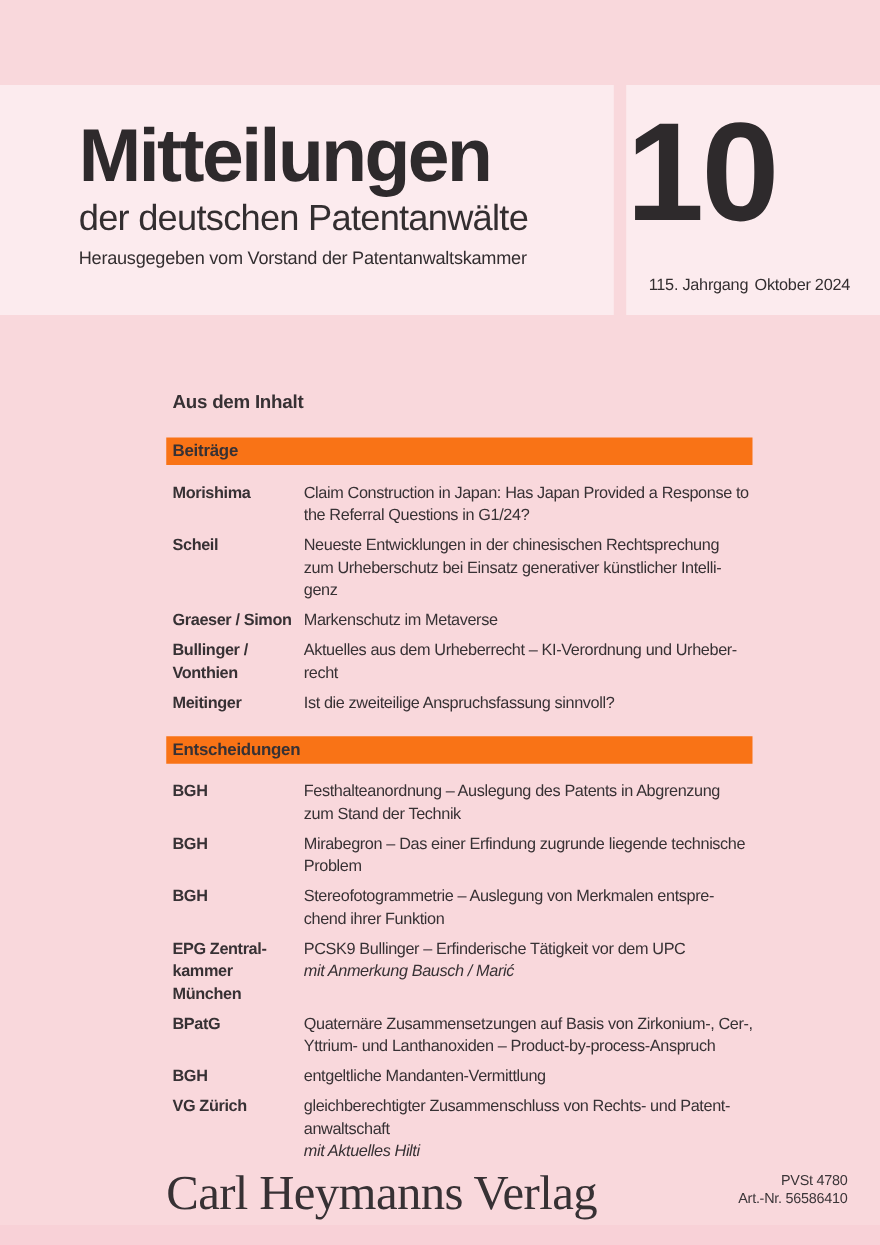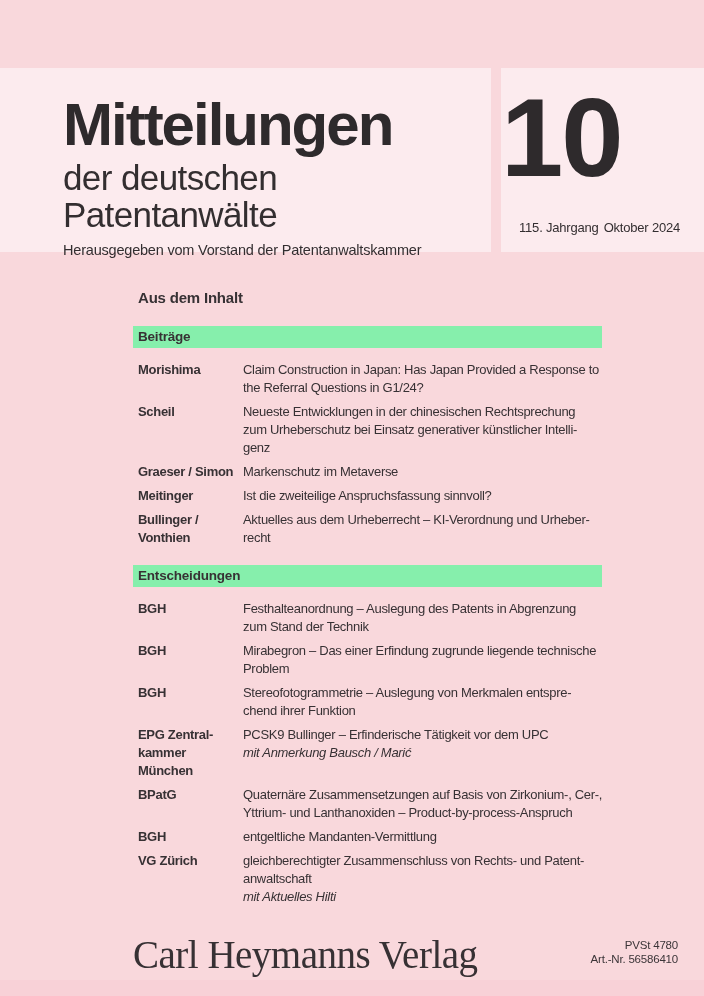--- a/index.html
+++ b/index.html
@@ -36,21 +36,21 @@
   .journal-title {
     margin: 0;
     font-size: 60px;
     font-weight: 700;
     letter-spacing: -2px;
     line-height: 1.04;
     color: #2e2a2c;
   }
   .journal-subtitle {
     margin: 4px 0 0 0;
-    font-size: 35px;
+    font-size: 29px;
     font-weight: 400;
     letter-spacing: -0.6px;
     line-height: 1.05;
     color: #332e30;
   }
   .journal-publisher-line {
     margin: 8px 0 0 0;
     font-size: 14.5px;
     letter-spacing: -0.2px;
     color: #332e30;
@@ -72,35 +72,35 @@
     font-size: 13px;
     letter-spacing: -0.2px;
     color: #332e30;
   }
   
   .content {
     position: absolute;
     top: 252px; left: 133px;
     width: 469px;
     box-sizing: border-box;
-    padding-top: 36px;
+    padding-top: 60px;
   }
   .contents-heading {
     margin: 0;
     font-size: 15px;
     font-weight: 700;
     line-height: 20px;
     padding-left: 5px;
     letter-spacing: -0.2px;
   }
   .section-band {
     margin-top: 18px;
     height: 22px;
     line-height: 22px;
-    background: #86efac;
+    background: #f97316;
     padding-left: 5px;
     font-size: 13.5px;
     font-weight: 700;
     letter-spacing: -0.2px;
   }
   .entries { margin-top: 13px; }
   .entry {
     display: flex;
     margin-bottom: 6px;
     font-size: 13px;
@@ -196,32 +196,32 @@
           </div>
         </div>
         <div class="entry">
           <div class="entry-label">Graeser / Simon</div>
           <div class="entry-body">
             <div class="entry-title">Markenschutz im Metaverse</div>
 
           </div>
         </div>
         <div class="entry">
-          <div class="entry-label">Meitinger</div>
-          <div class="entry-body">
-            <div class="entry-title">Ist die zweiteilige Anspruchsfassung sinnvoll?</div>
-
-          </div>
-        </div>
-        <div class="entry">
           <div class="entry-label">Bullinger /
 Vonthien</div>
           <div class="entry-body">
             <div class="entry-title">Aktuelles aus dem Urheberrecht – KI-Verordnung und Urheber-
 recht</div>
+
+          </div>
+        </div>
+        <div class="entry">
+          <div class="entry-label">Meitinger</div>
+          <div class="entry-body">
+            <div class="entry-title">Ist die zweiteilige Anspruchsfassung sinnvoll?</div>
 
           </div>
         </div>
       </div>
     </div>
 
     <div class="section">
       <div class="section-band">Entscheidungen</div>
       <div class="entries">
         <div class="entry">

